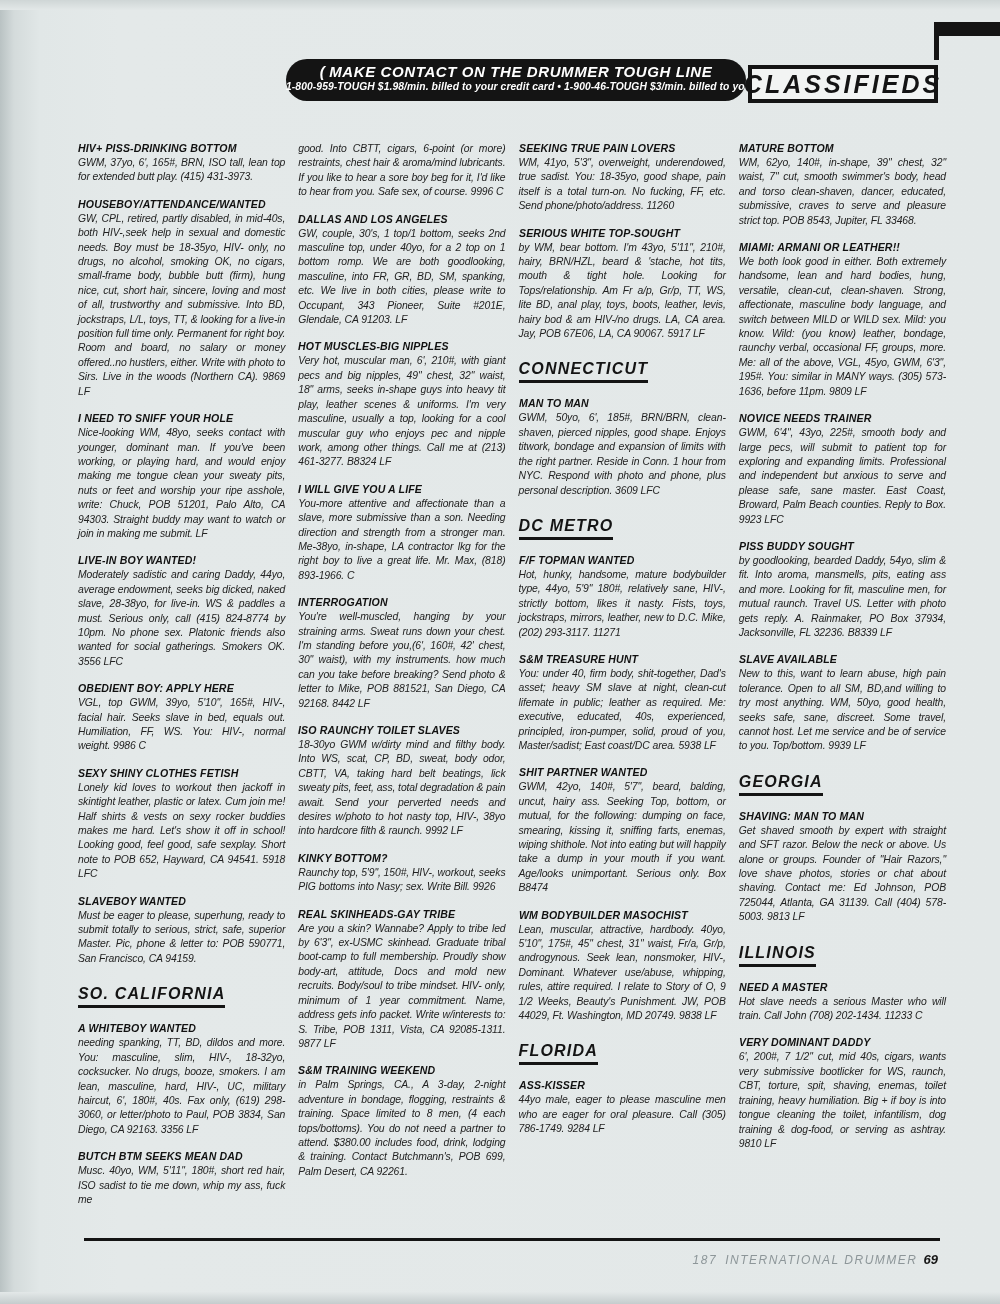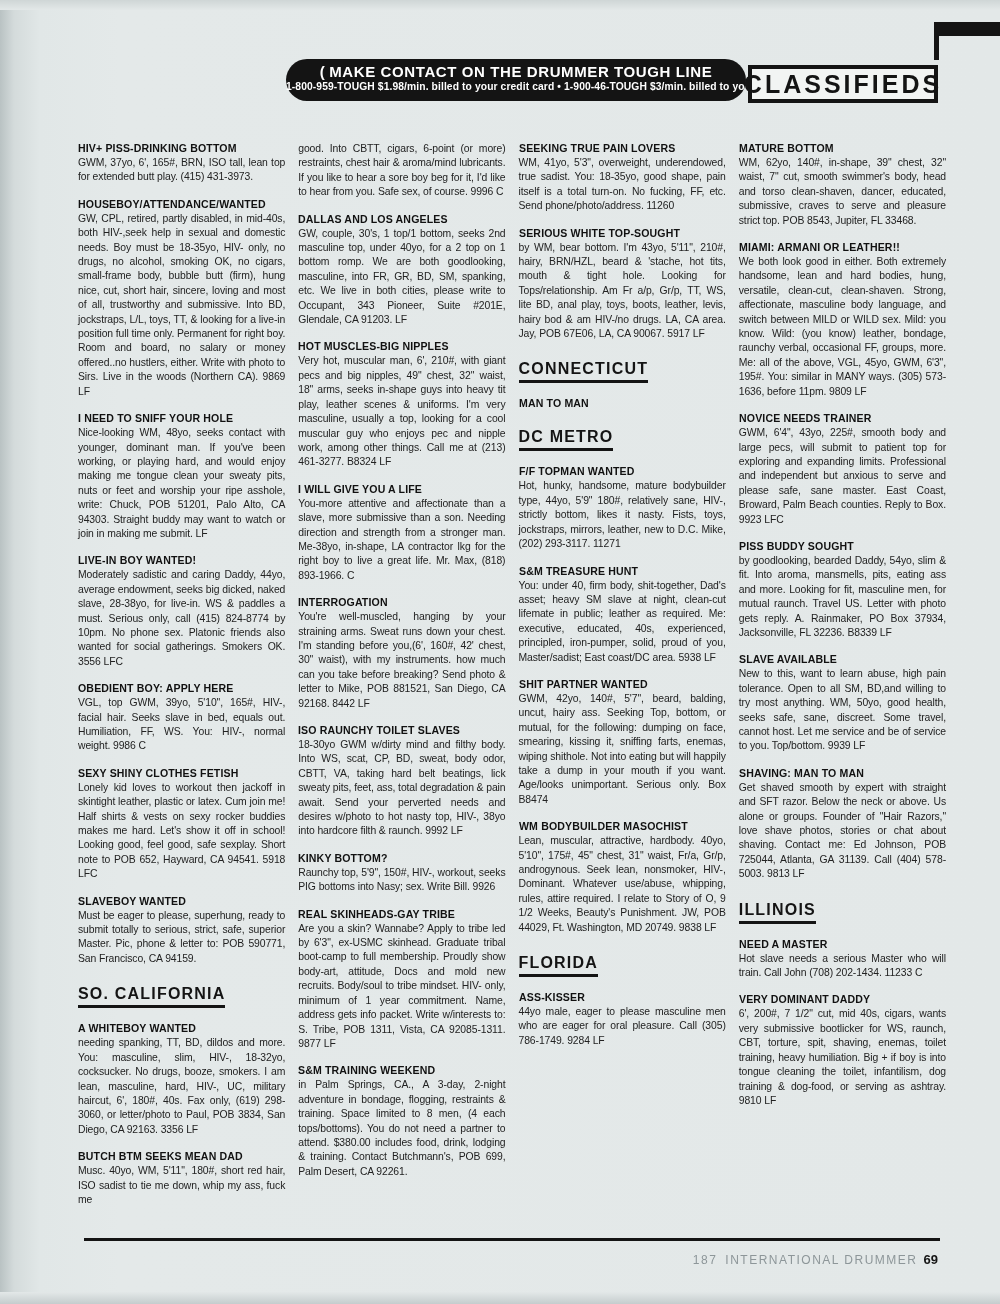--- a/index.html
+++ b/index.html
@@ -7,20 +7,21 @@
     width:1000px;height:1304px;position:relative;
     background:#e8eaea;
     font-family:"Liberation Sans","DejaVu Sans",sans-serif;
     overflow:hidden;
   }
   
   .page{
     position:absolute;inset:0;
     background:
       linear-gradient(90deg,#b9c2c3 0px,#d4dbdb 14px,#e1e7e7 40px,#e4e9e9 120px,#e3e8e8 100%);
+    font-style: italic;
   }
   .edge-top{position:absolute;left:0;top:0;width:100%;height:10px;
     background:linear-gradient(180deg,#cfd6d6,#e3e8e8);}
   .edge-bottom{position:absolute;left:0;bottom:0;width:100%;height:12px;
     background:linear-gradient(0deg,#c5cccd,#e3e8e8);}
 
   
   .corner-bar{position:absolute;top:22px;right:0;width:66px;height:14px;background:#141414;}
   .corner-riser{position:absolute;top:30px;left:934px;width:5px;height:30px;background:#141414;}
 
@@ -178,20 +179,21 @@
           <div class="ad-heading">SEEKING TRUE PAIN LOVERS</div>
           <div class="ad-body">WM, 41yo, 5'3", overweight, underendowed, true sadist. You: 18-35yo, good shape, pain itself is a total turn-on. No fucking, FF, etc. Send phone/photo/address. 11260</div>
         </div>
         <div class="ad">
           <div class="ad-heading">SERIOUS WHITE TOP-SOUGHT</div>
           <div class="ad-body">by WM, bear bottom. I'm 43yo, 5'11", 210#, hairy, BRN/HZL, beard &amp; 'stache, hot tits, mouth &amp; tight hole. Looking for Tops/relationship. Am Fr a/p, Gr/p, TT, WS, lite BD, anal play, toys, boots, leather, levis, hairy bod &amp; am HIV-/no drugs. LA, CA area. Jay, POB 67E06, LA, CA 90067. 5917 LF</div>
         </div>
         <div class="section-wrap"><div class="section-header">CONNECTICUT</div></div>
         <div class="ad">
           <div class="ad-heading">MAN TO MAN</div>
+          <div class="ad-body">GWM, 50yo, 6', 185#, BRN/BRN, clean-shaven, pierced nipples, good shape. Enjoys titwork, bondage and expansion of limits with the right partner. Reside in Conn. 1 hour from NYC. Respond with photo and phone, plus personal description. 3609 LFC</div>
         </div>
         <div class="section-wrap"><div class="section-header">DC METRO</div></div>
         <div class="ad">
           <div class="ad-heading">F/F TOPMAN WANTED</div>
           <div class="ad-body">Hot, hunky, handsome, mature bodybuilder type, 44yo, 5'9" 180#, relatively sane, HIV-, strictly bottom, likes it nasty. Fists, toys, jockstraps, mirrors, leather, new to D.C. Mike, (202) 293-3117. 11271</div>
         </div>
         <div class="ad">
           <div class="ad-heading">S&amp;M TREASURE HUNT</div>
           <div class="ad-body">You: under 40, firm body, shit-together, Dad's asset; heavy SM slave at night, clean-cut lifemate in public; leather as required. Me: executive, educated, 40s, experienced, principled, iron-pumper, solid, proud of you, Master/sadist; East coast/DC area. 5938 LF</div>
         </div>
@@ -223,20 +225,21 @@
           <div class="ad-body">GWM, 6'4", 43yo, 225#, smooth body and large pecs, will submit to patient top for exploring and expanding limits. Professional and independent but anxious to serve and please safe, sane master. East Coast, Broward, Palm Beach counties. Reply to Box. 9923 LFC</div>
         </div>
         <div class="ad">
           <div class="ad-heading">PISS BUDDY SOUGHT</div>
           <div class="ad-body">by goodlooking, bearded Daddy, 54yo, slim &amp; fit. Into aroma, mansmells, pits, eating ass and more. Looking for fit, masculine men, for mutual raunch. Travel US. Letter with photo gets reply. A. Rainmaker, PO Box 37934, Jacksonville, FL 32236. B8339 LF</div>
         </div>
         <div class="ad">
           <div class="ad-heading">SLAVE AVAILABLE</div>
           <div class="ad-body">New to this, want to learn abuse, high pain tolerance. Open to all SM, BD,and willing to try most anything. WM, 50yo, good health, seeks safe, sane, discreet. Some travel, cannot host. Let me service and be of service to you. Top/bottom. 9939 LF</div>
         </div>
+        <div class="section-wrap"><div class="section-header">GEORGIA</div></div>
         <div class="ad">
           <div class="ad-heading">SHAVING: MAN TO MAN</div>
           <div class="ad-body">Get shaved smooth by expert with straight and SFT razor. Below the neck or above. Us alone or groups. Founder of "Hair Razors," love shave photos, stories or chat about shaving. Contact me: Ed Johnson, POB 725044, Atlanta, GA 31139. Call (404) 578-5003. 9813 LF</div>
         </div>
         <div class="section-wrap"><div class="section-header">ILLINOIS</div></div>
         <div class="ad">
           <div class="ad-heading">NEED A MASTER</div>
           <div class="ad-body">Hot slave needs a serious Master who will train. Call John (708) 202-1434. 11233 C</div>
         </div>
         <div class="ad">

